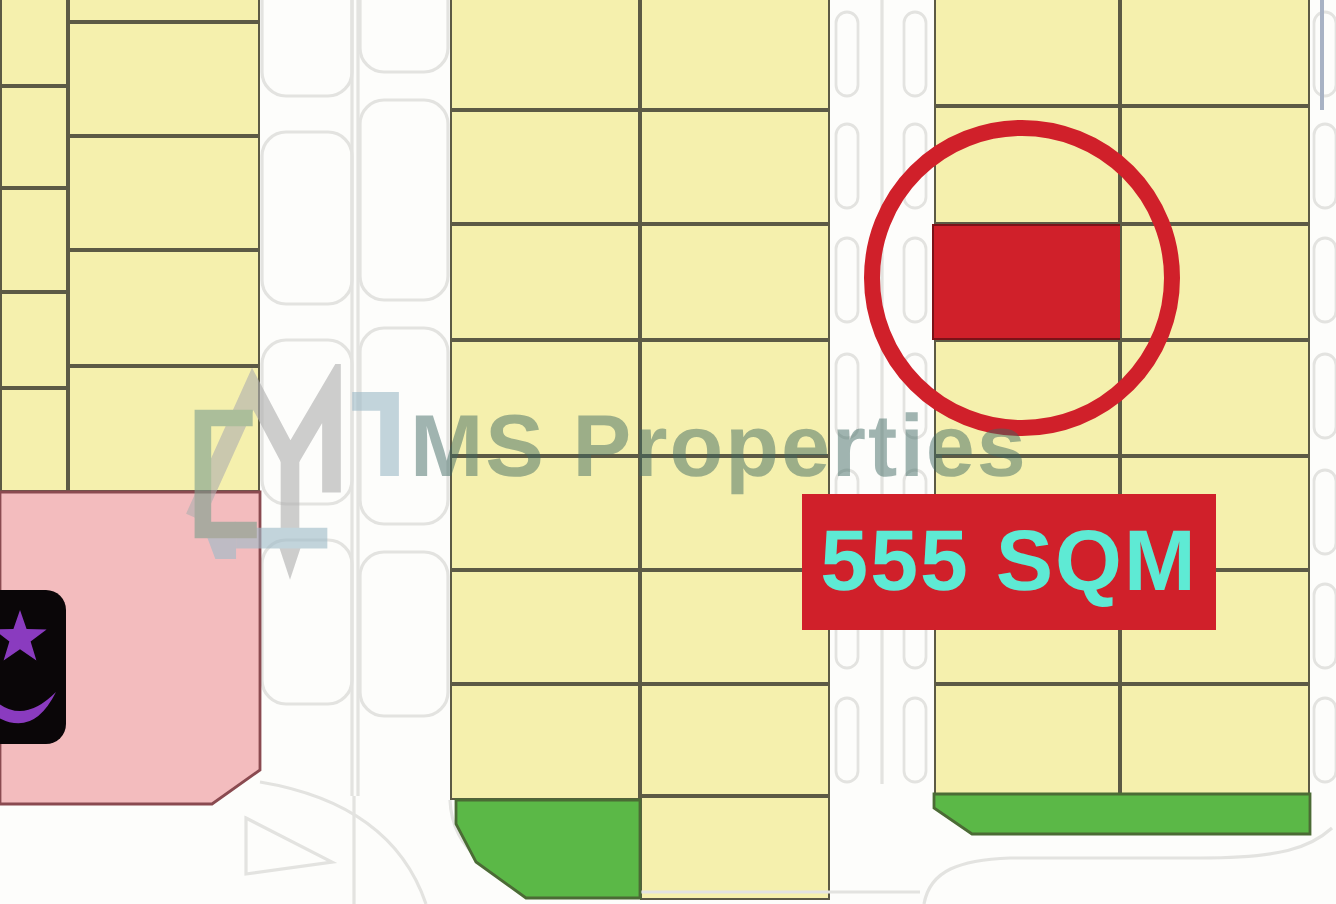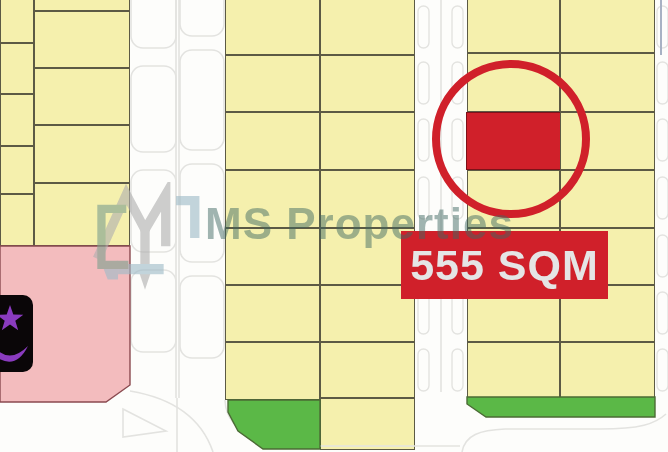--- a/index.html
+++ b/index.html
@@ -3,21 +3,21 @@
 <meta charset="utf-8">
 <style>
   html,body{margin:0;padding:0;background:#ffffff;}
   #stage{position:relative;width:668px;height:452px;overflow:hidden;background:#fdfdfb;
          font-family:"Liberation Sans", sans-serif;}
   .plot{position:absolute;box-sizing:border-box;background:var(--plot);border:1px solid var(--plot-border);}
   .plot.red{background:var(--red);border-color:#7c1218;}
   #overlay{position:absolute;left:0;top:0;z-index:2;}
   #map-layer{position:absolute;left:0;top:0;width:668px;height:452px;z-index:1;}
   #area-banner{position:absolute;z-index:3;display:flex;align-items:center;justify-content:center;
-               background:var(--red);color:#e5e5e5;font-weight:800;font-size:43px;letter-spacing:1px;}
+               background:var(--red);color:#5eead4;font-weight:800;font-size:43px;letter-spacing:1px;margin-top:16px;}
   #watermark{position:absolute;left:0;top:0;z-index:4;opacity:0.62;pointer-events:none;width:668px;height:452px;}
   #brand-name{position:absolute;left:205px;top:199px;font-size:44px;font-weight:600;
               color:rgba(62,104,97,0.78);letter-spacing:1px;white-space:nowrap;}
   #brand-logo{position:absolute;left:86px;top:182px;}
 </style>
 </head>
 <body>
 
 <div id="stage" style="--plot: #f5f0ad; --plot-border: #5c5a45; --red: #d0202a;">
   <div id="map-layer">

